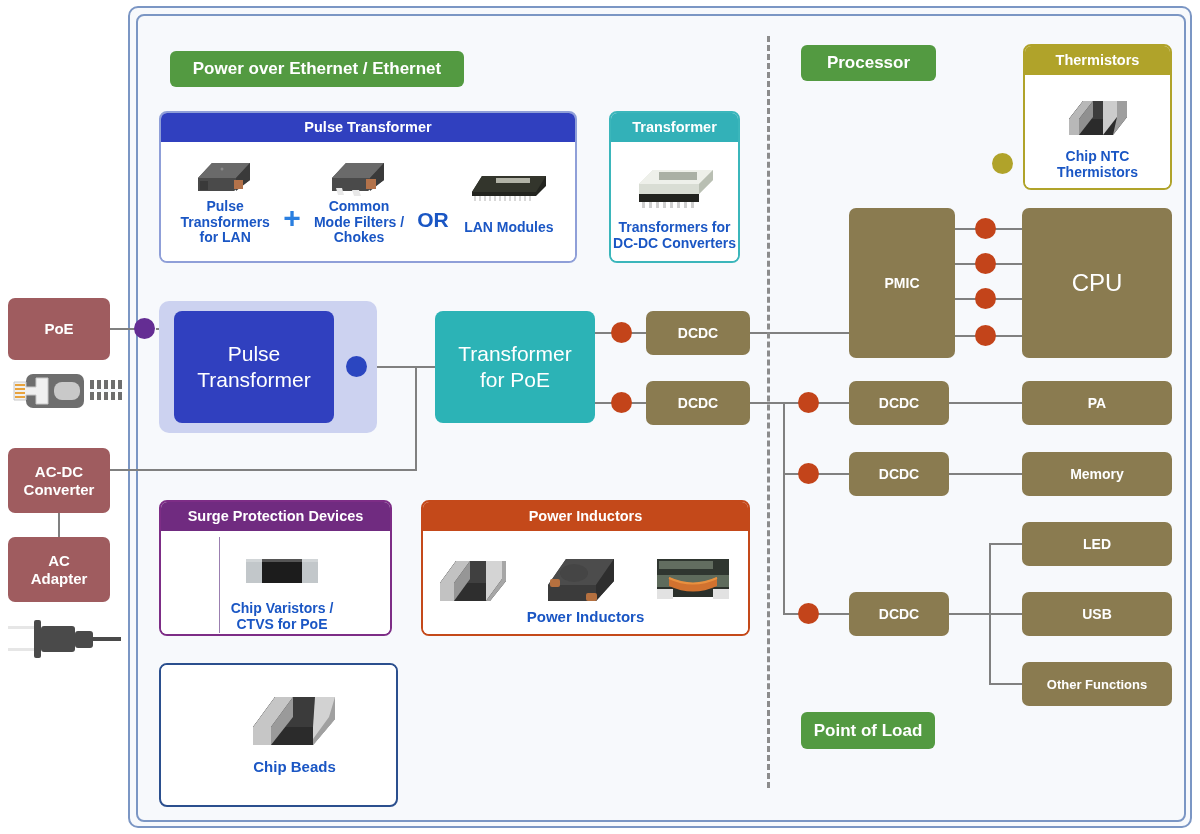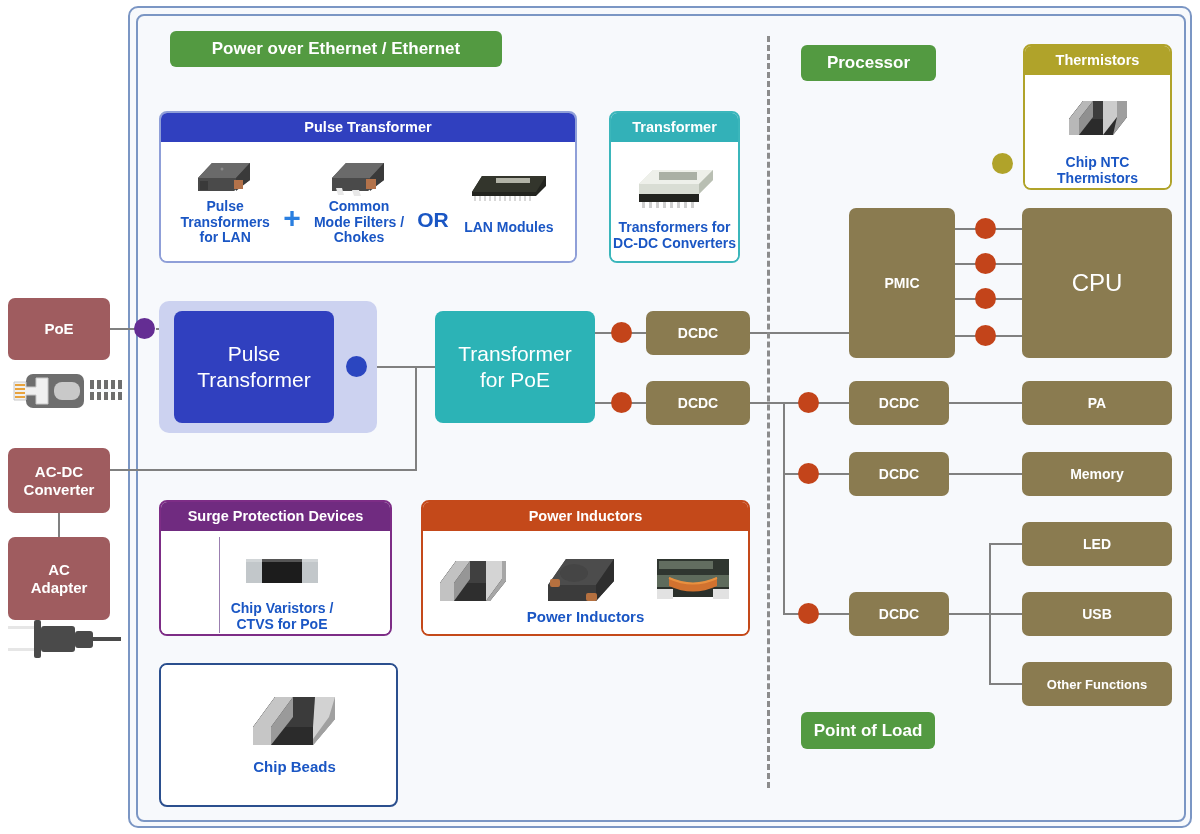--- a/index.html
+++ b/index.html
@@ -22,21 +22,21 @@
     border:2px solid #7b96c4;border-radius:8px;background:#f7f9fc;
     box-sizing:border-box;
   }
 
   
   .pill{
     background:#539a41;color:#fff;border-radius:6px;
     font-weight:bold;display:flex;align-items:center;justify-content:center;
     box-sizing:border-box;text-align:center;
   }
-  #pill-poe{left:170px;top:31px;width:332px;height:36px;font-size:17px;}
+  #pill-poe{left:170px;top:51px;width:294px;height:36px;font-size:17px;}
   #pill-processor{left:801px;top:45px;width:135px;height:36px;font-size:17px;}
   #pill-pol{left:801px;top:712px;width:134px;height:37px;font-size:17px;}
 
   
   .card{border-radius:8px;box-sizing:border-box;overflow:hidden;
         background:#fff;border:2px solid #999;}
   .card-hd{color:#fff;font-size:14.5px;font-weight:bold;text-align:center;
            line-height:1.45;padding:4px 2px;}
   .card-bd{background:#fff;display:flex;align-items:flex-start;justify-content:center;
            height:calc(100% - 28px);}
@@ -67,21 +67,21 @@
   .vdiv{width:1px;background:#9b7fb0;height:96px;margin:6px 6px 0 6px;}
 
   
   .extbox{
     background:#9f5c5f;color:#ffffff;border-radius:7px;
     display:flex;align-items:center;justify-content:center;text-align:center;
     font-size:15px;font-weight:bold;line-height:1.2;box-sizing:border-box;
   }
   #ext-poe{left:8px;top:298px;width:102px;height:62px;}
   #ext-acdc{left:8px;top:448px;width:102px;height:65px;}
-  #ext-acad{left:8px;top:537px;width:102px;height:83px;}
+  #ext-acad{left:8px;top:537px;width:102px;height:65px;}
 
   
   #pt-halo{left:159px;top:301px;width:218px;height:132px;background:#ccd2f0;border-radius:10px;}
   #pt-block{left:174px;top:311px;width:160px;height:112px;background:#3040bf;border-radius:8px;
             color:#fff;font-size:21px;display:flex;align-items:center;justify-content:center;
             text-align:center;line-height:1.22;}
   #poe-xfmr{left:435px;top:311px;width:160px;height:112px;background:#2cb3b6;border-radius:8px;
             color:#fff;font-size:21px;display:flex;align-items:center;justify-content:center;
             text-align:center;line-height:1.22;}
 
@@ -341,21 +341,21 @@
       <span style="margin-top:8px;">
         <svg width="74" height="46" viewBox="0 0 74 46">
           <polygon points="8,28 22,10 66,10 66,26 52,44 8,44" fill="#2b2b2b"></polygon>
           <polygon points="8,28 22,10 66,10 52,28" fill="#3c3c3c"></polygon>
           <polygon points="8,28 22,10 32,10 18,28 18,44 8,44" fill="#b8b8b8"></polygon>
           <polygon points="18,28 32,10 32,26 18,44" fill="#909090"></polygon>
           <polygon points="42,10 56,10 56,26 42,44 42,28" fill="#cccccc"></polygon>
           <polygon points="56,10 66,10 66,26 52,44 56,26" fill="#9e9e9e"></polygon>
         </svg>
       </span>
-      <div class="lbl" style="margin-top:18px;white-space:pre-line;">Chip NTC
+      <div class="lbl" style="margin-top:12px;white-space:pre-line;">Chip NTC
 Thermistors</div>
     </div>
   </div>
 </div>
 
 <div class="abs card" id="card-surge">
   <div class="card-hd">Surge Protection Devices</div>
   <div class="card-bd" style="align-items:stretch;">
     <div class="vdiv"></div>
     <div class="slot" style="width:112px;">

